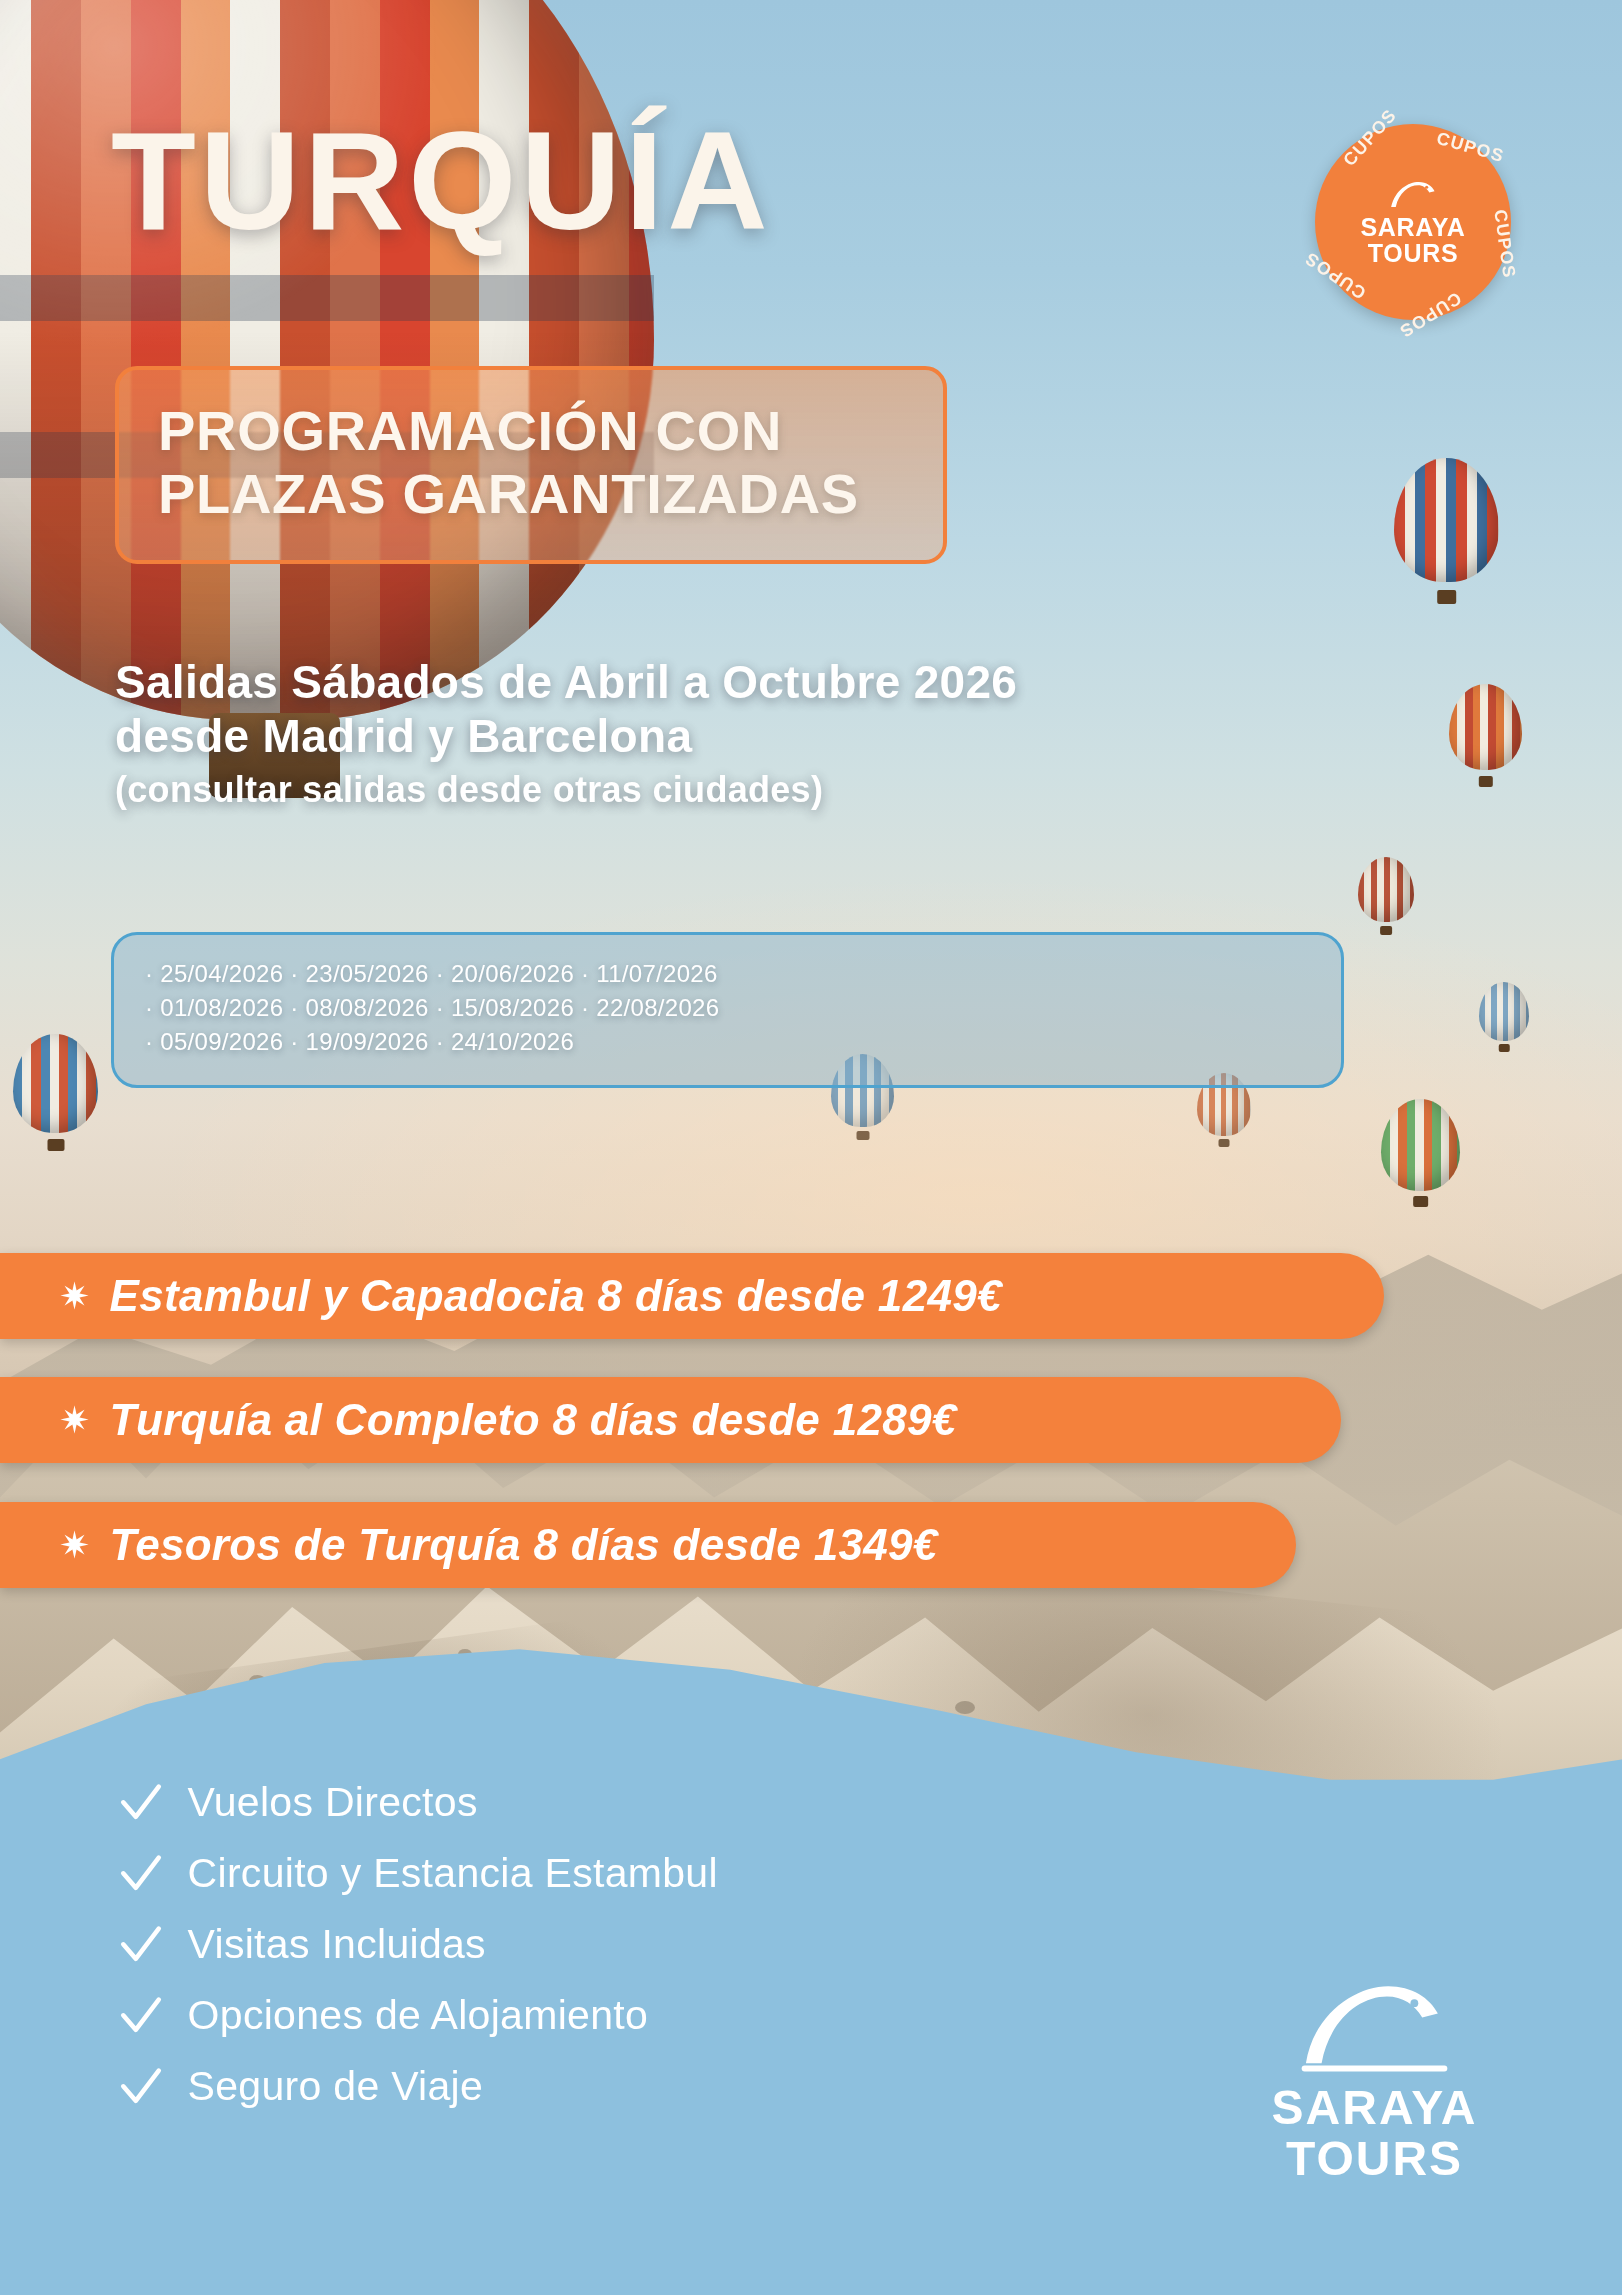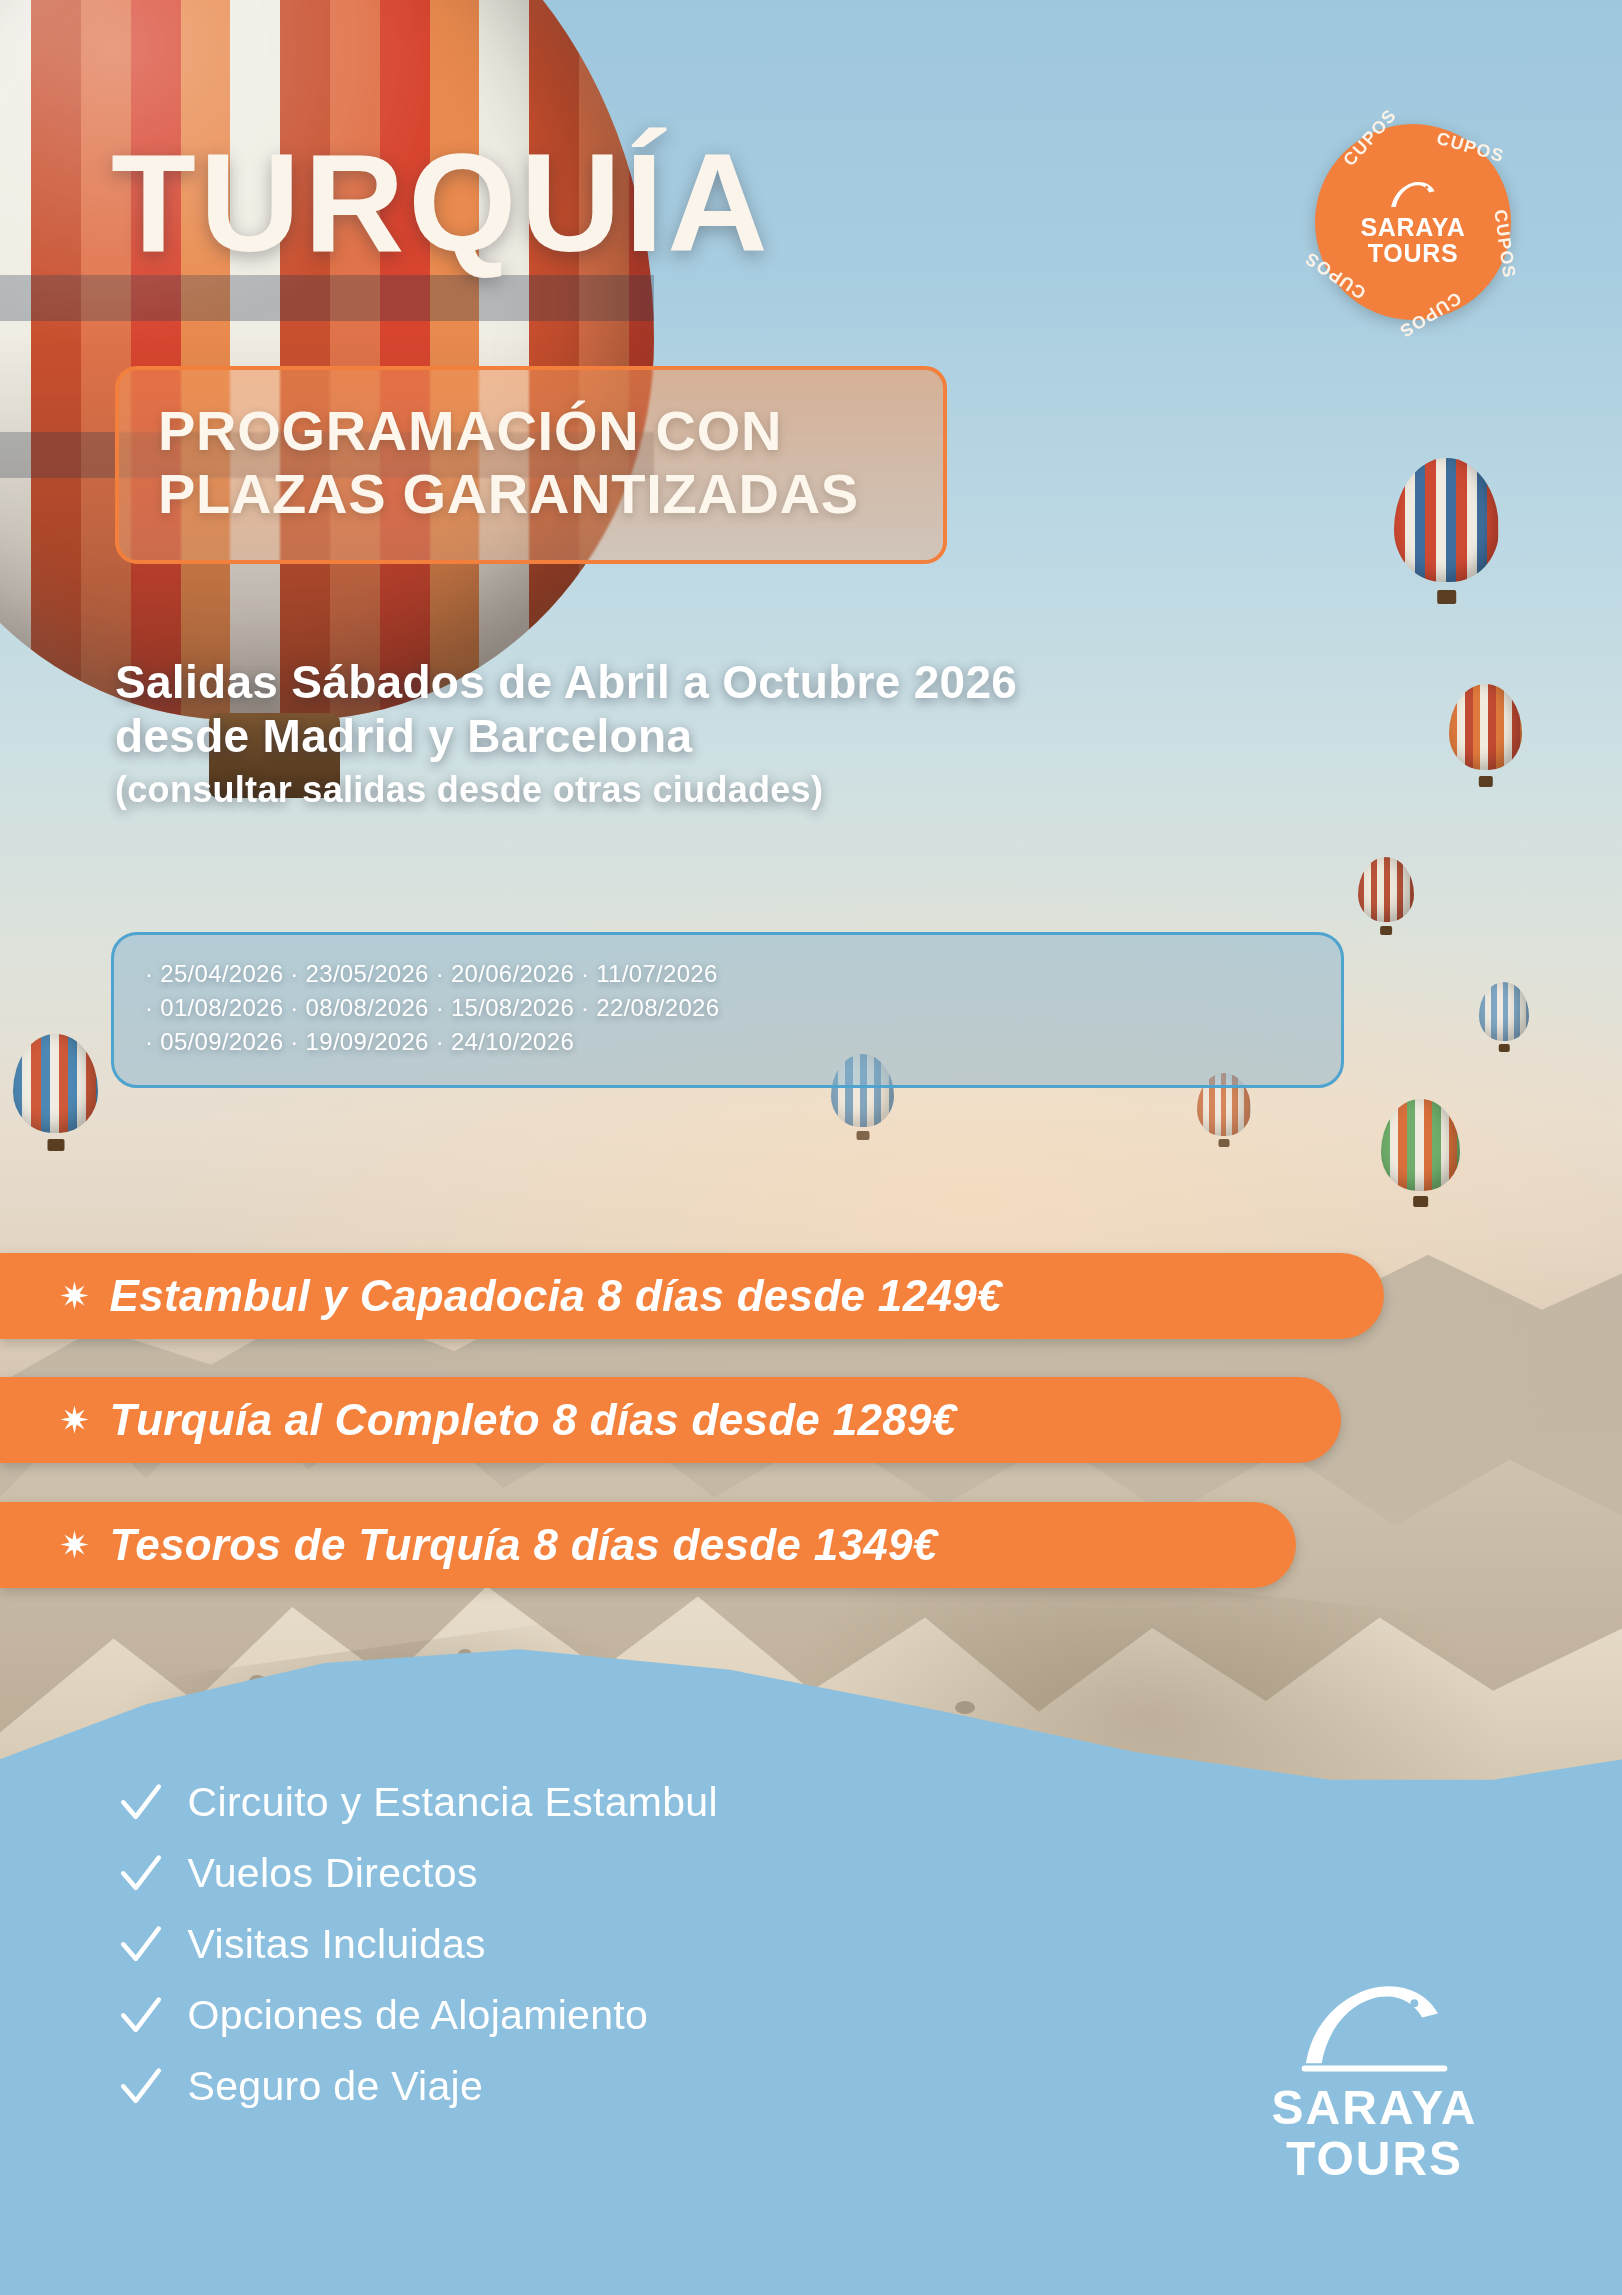--- a/index.html
+++ b/index.html
@@ -161,21 +161,20 @@
   .title {
     position: absolute;
     left: 111px;
     top: 111px;
     font-size: 139px;
     line-height: 1;
     font-weight: bold;
     letter-spacing: 3.9px;
     color: #fbf4ea;
     text-shadow: 0 5.2px 17px rgba(40,40,50,.35);
-    margin-top: 22px;
   }
 
   
   .stamp {
     position: absolute;
     left: 1315px;
     top: 124px;
     width: 196px;
     height: 196px;
     border-radius: 50%;
@@ -438,27 +437,27 @@
     <div class="offer offer3">
       <span class="star">✷</span>
       <span class="txt">Tesoros de Turquía 8 días desde 1349€</span>
     </div>
 
     <div class="features">
       <div class="feature">
         <svg class="check" viewBox="0 0 70 70">
           <path d="M8 34 L27 56 L62 10" fill="none" stroke="#ffffff" stroke-width="7" stroke-linecap="round" stroke-linejoin="round"></path>
         </svg>
-        <span class="label">Circuito y Estancia Estambul</span>
+        <span class="label">Vuelos Directos</span>
       </div>
       <div class="feature">
         <svg class="check" viewBox="0 0 70 70">
           <path d="M8 34 L27 56 L62 10" fill="none" stroke="#ffffff" stroke-width="7" stroke-linecap="round" stroke-linejoin="round"></path>
         </svg>
-        <span class="label">Vuelos Directos</span>
+        <span class="label">Circuito y Estancia Estambul</span>
       </div>
       <div class="feature">
         <svg class="check" viewBox="0 0 70 70">
           <path d="M8 34 L27 56 L62 10" fill="none" stroke="#ffffff" stroke-width="7" stroke-linecap="round" stroke-linejoin="round"></path>
         </svg>
         <span class="label">Visitas Incluidas</span>
       </div>
       <div class="feature">
         <svg class="check" viewBox="0 0 70 70">
           <path d="M8 34 L27 56 L62 10" fill="none" stroke="#ffffff" stroke-width="7" stroke-linecap="round" stroke-linejoin="round"></path>

